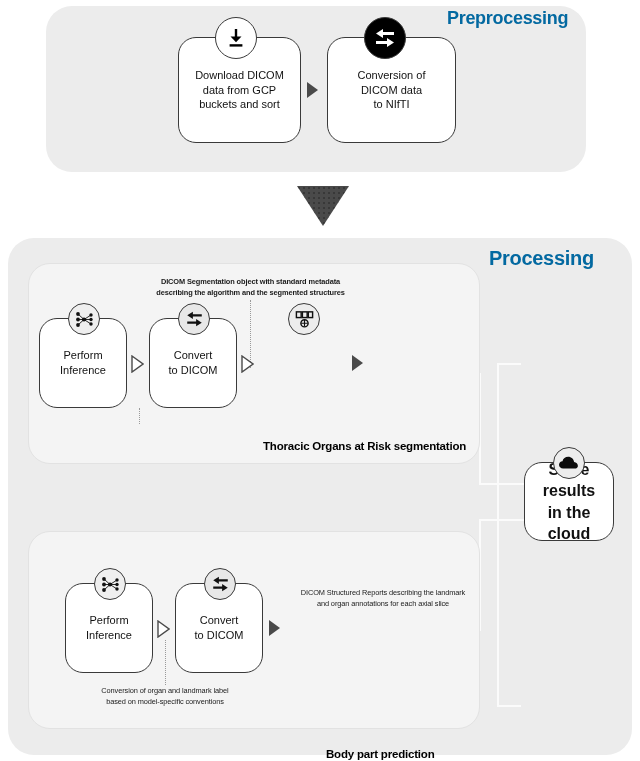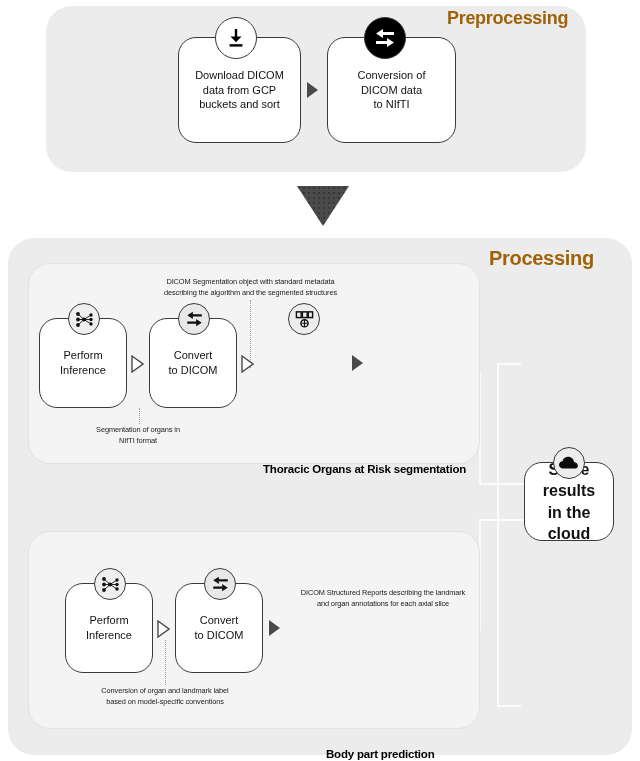--- a/index.html
+++ b/index.html
@@ -12,21 +12,21 @@
 
   
   .panel{
     position:absolute;
     background:#ececec;
     border-radius:26px;
   }
   .panel-title{
     position:absolute;
     font-weight:bold;
-    color:#a16207;
+    color:#0369a1;
     letter-spacing:-0.3px;
     white-space:nowrap;
   }
 
   
   .subpanel{
     position:absolute;
     background:#f4f4f4;
     border:1px solid #e2e2e2;
     border-radius:22px;
@@ -165,23 +165,23 @@
   <div class="bracket" style="left:497px;top:363px;width:2px;height:344px;"></div>
   <div class="bracket" style="left:497px;top:363px;width:24px;height:2px;"></div>
   <div class="bracket" style="left:497px;top:705px;width:24px;height:2px;"></div>
   <div class="bracket" style="left:479px;top:483px;width:45px;height:2px;"></div>
   <div class="bracket" style="left:479px;top:519px;width:45px;height:2px;"></div>
   <div class="bracket" style="left:479px;top:373px;width:2px;height:112px;"></div>
   <div class="bracket" style="left:479px;top:519px;width:2px;height:112px;"></div>
 
   <div class="subpanel" style="left:28px;top:263px;width:450px;height:199px;"></div>
 
-  <div class="subpanel-title" style="left:263px;top:463px;">Thoracic Organs at Risk segmentation</div>
-
-  <div class="note" style="left:143px;top:277px;width:215px;">DICOM Segmentation object with standard metadata
+  <div class="subpanel-title" style="left:263px;top:440px;">Thoracic Organs at Risk segmentation</div>
+
+  <div class="note" style="left:143px;top:277px;width:215px;font-weight:bold;">DICOM Segmentation object with standard metadata
 describing the algorithm and the segmented structures</div>
 
   <div class="dotted-v" style="left:250px;top:300px;height:68px;"></div>
 
   <div class="node" style="left:39px;top:318px;width:88px;height:90px;">
     <div class="node-label">Perform
 Inference</div>
   </div>
   <div class="badge" style="left:68px;top:303px;width:32px;height:32px;background:#efefef;">
     <svg width="21" height="19" viewBox="0 0 21 19" aria-hidden="true">
@@ -236,22 +236,20 @@
         <rect x="15" y="3" width="4.5" height="6"></rect>
         <circle cx="11" cy="15" r="3.8"></circle>
       </g>
       <path d="M11 11.6 L11 18.4 M7.6 15 L14.4 15" stroke="#111" stroke-width="1.2"></path>
     </svg>
   </div>
 
   <div class="arrow filled" style="left:352px;top:355px;"></div>
 
 
-  <div class="note" style="left:83px;top:425px;width:110px;">Segmentation of organs in
-NIfTI format</div>
   <div class="dotted-v" style="left:139px;top:408px;height:16px;"></div>
 
   <div class="subpanel" style="left:28px;top:531px;width:450px;height:196px;"></div>
 
   <div class="subpanel-title" style="left:326px;top:708px;margin-top:40px;">Body part prediction</div>
 
   <div class="node" style="left:65px;top:583px;width:88px;height:90px;">
     <div class="node-label">Perform
 Inference</div>
   </div>

